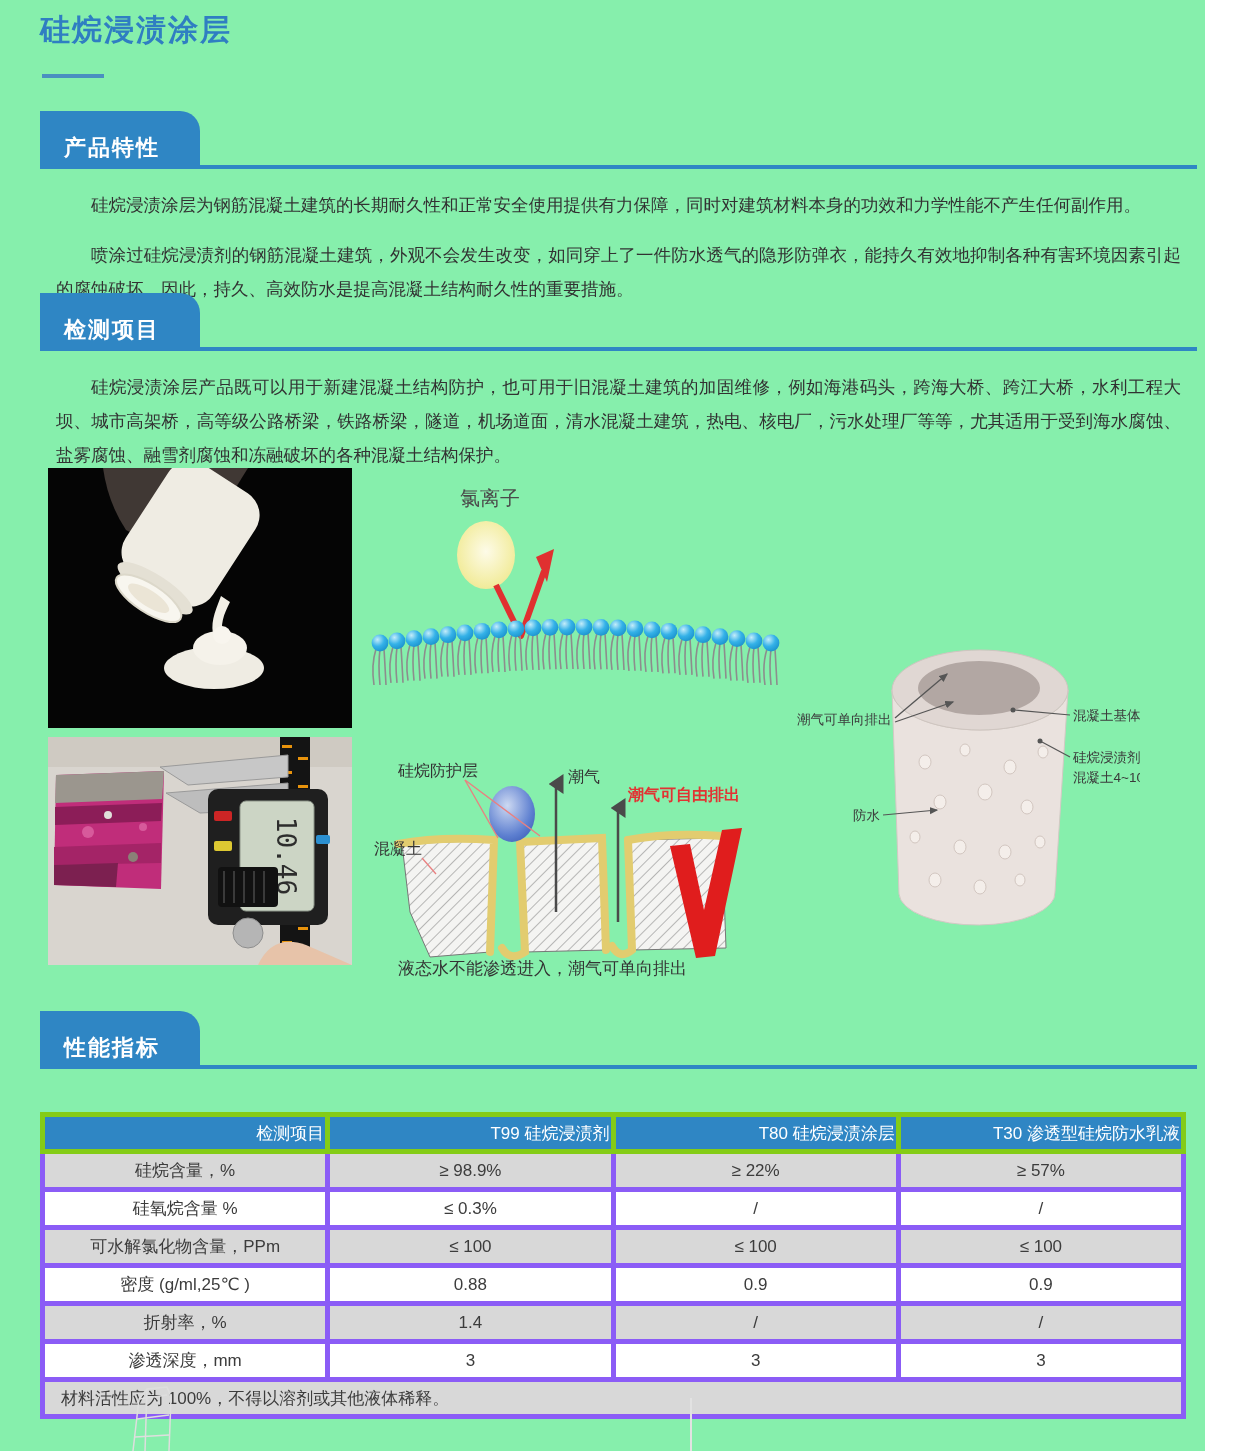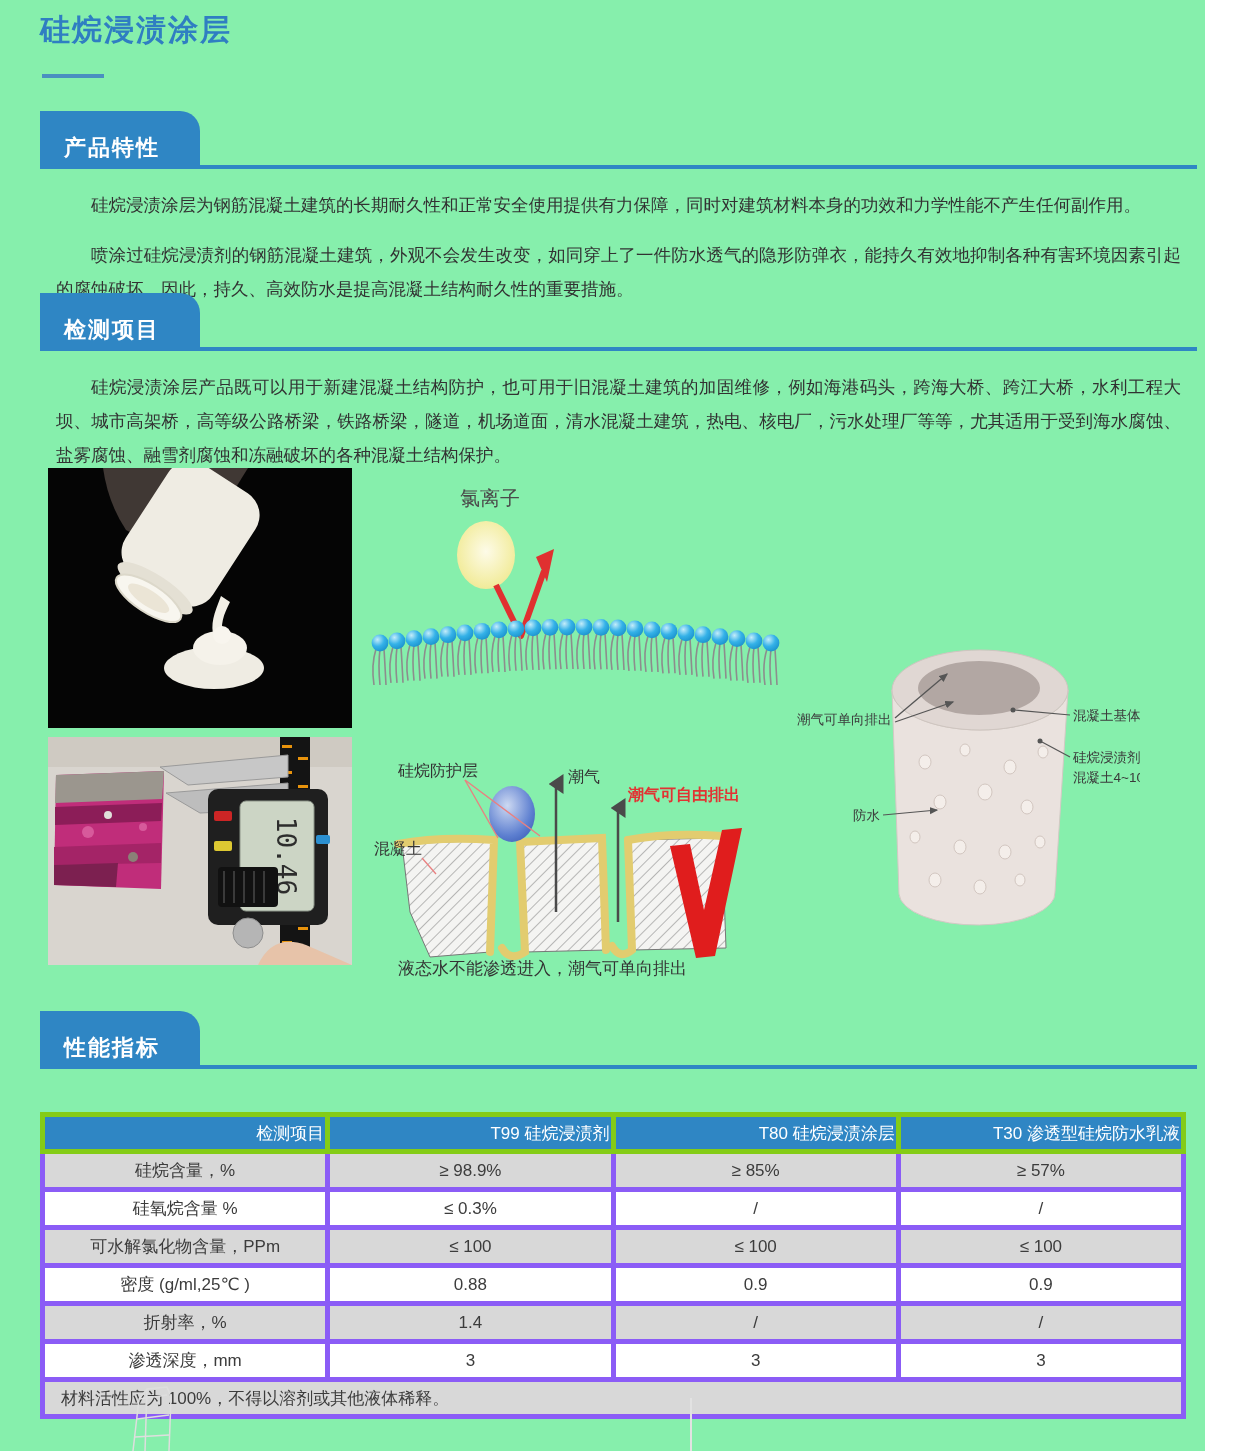--- a/index.html
+++ b/index.html
@@ -381,21 +381,21 @@
           <th>检测项目</th>
           <th>T99 硅烷浸渍剂</th>
           <th>T80 硅烷浸渍涂层</th>
           <th>T30 渗透型硅烷防水乳液</th>
         </tr>
     </thead>
     <tbody id="spec-body">
         <tr class="alt">
           <td>硅烷含量，%</td>
           <td>≥ 98.9%</td>
-          <td>≥ 85%</td>
+          <td>≥ 22%</td>
           <td>≥ 57%</td>
         </tr>
         <tr>
           <td>硅氧烷含量 %</td>
           <td>≤ 0.3%</td>
           <td>/</td>
           <td>/</td>
         </tr>
         <tr class="alt">
           <td>可水解氯化物含量，PPm</td>

